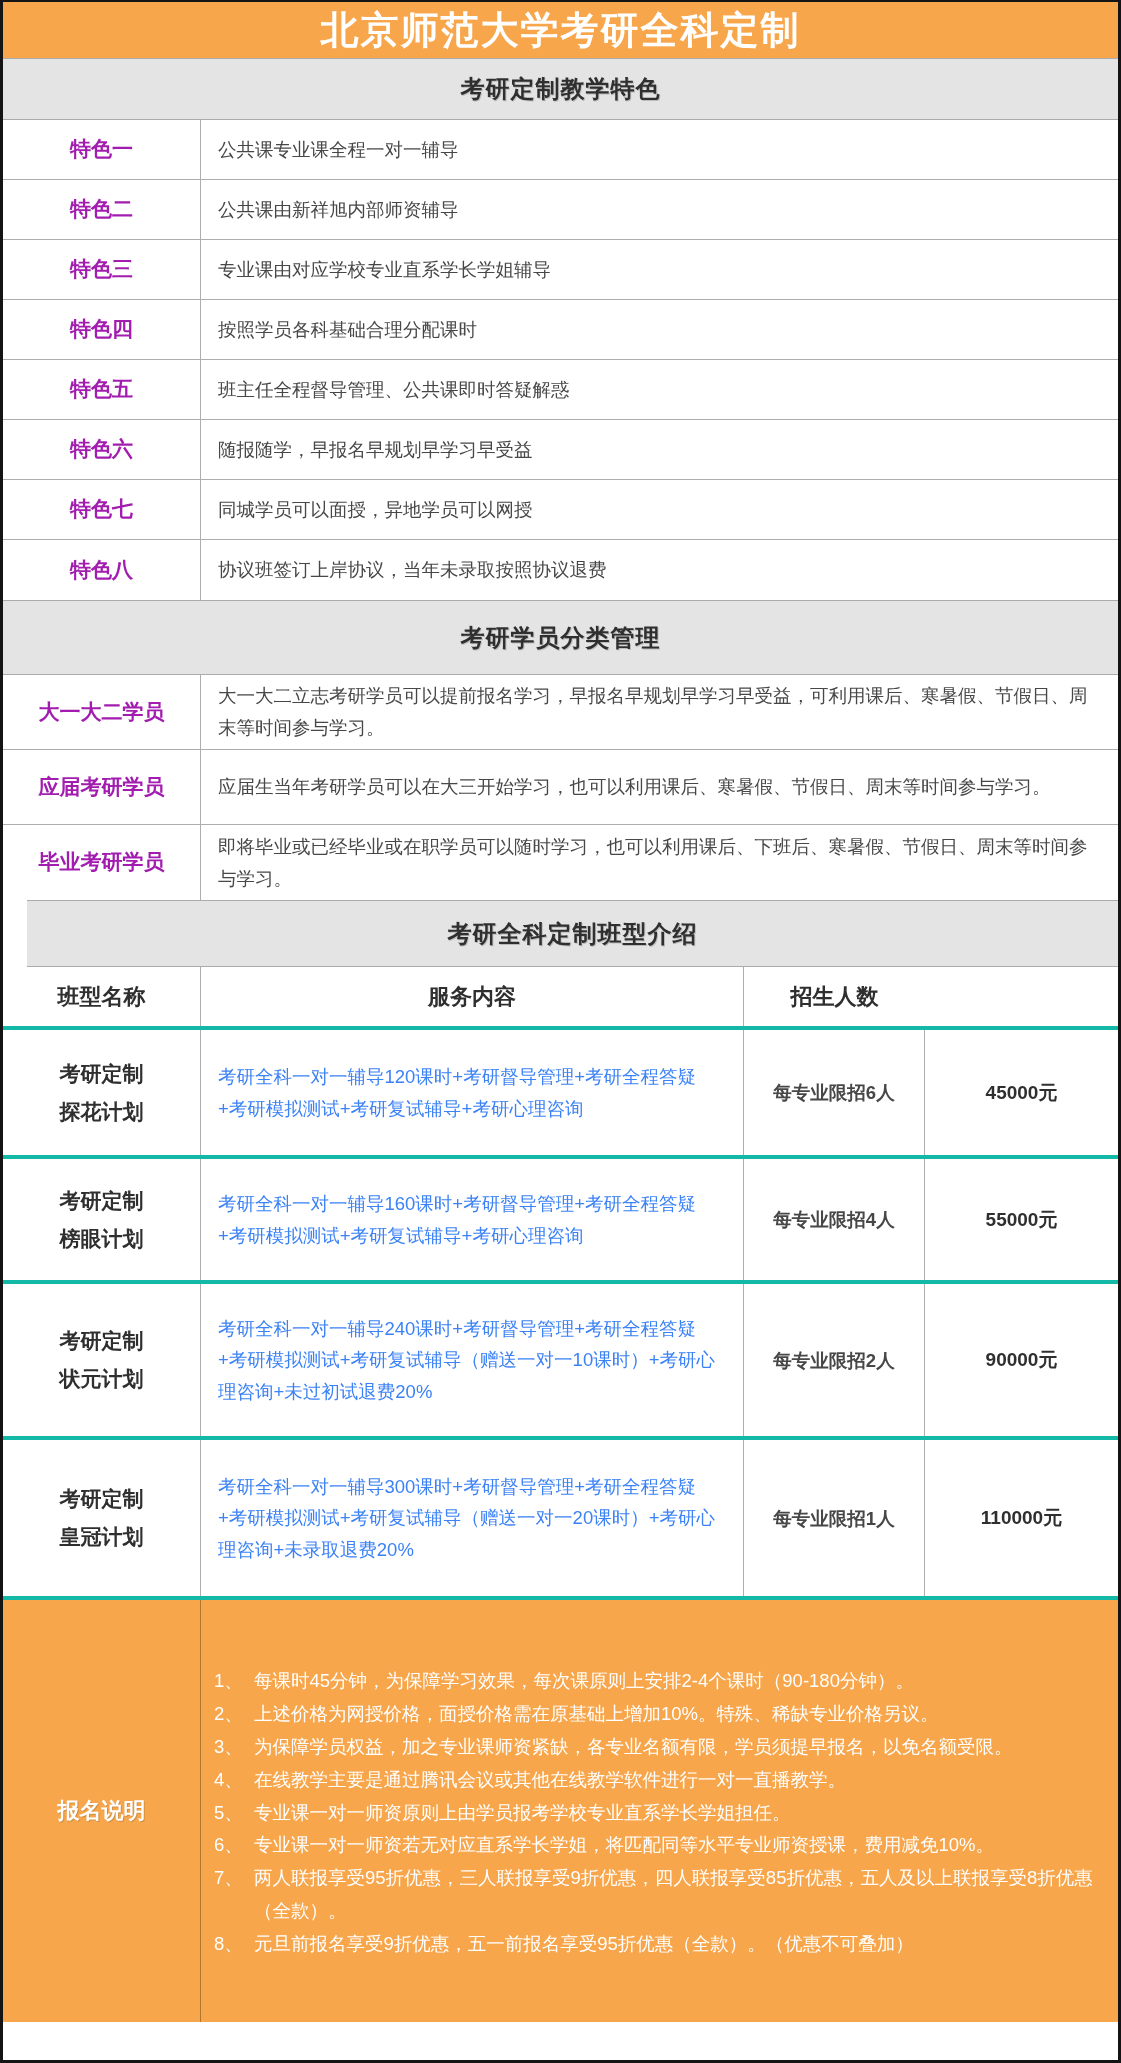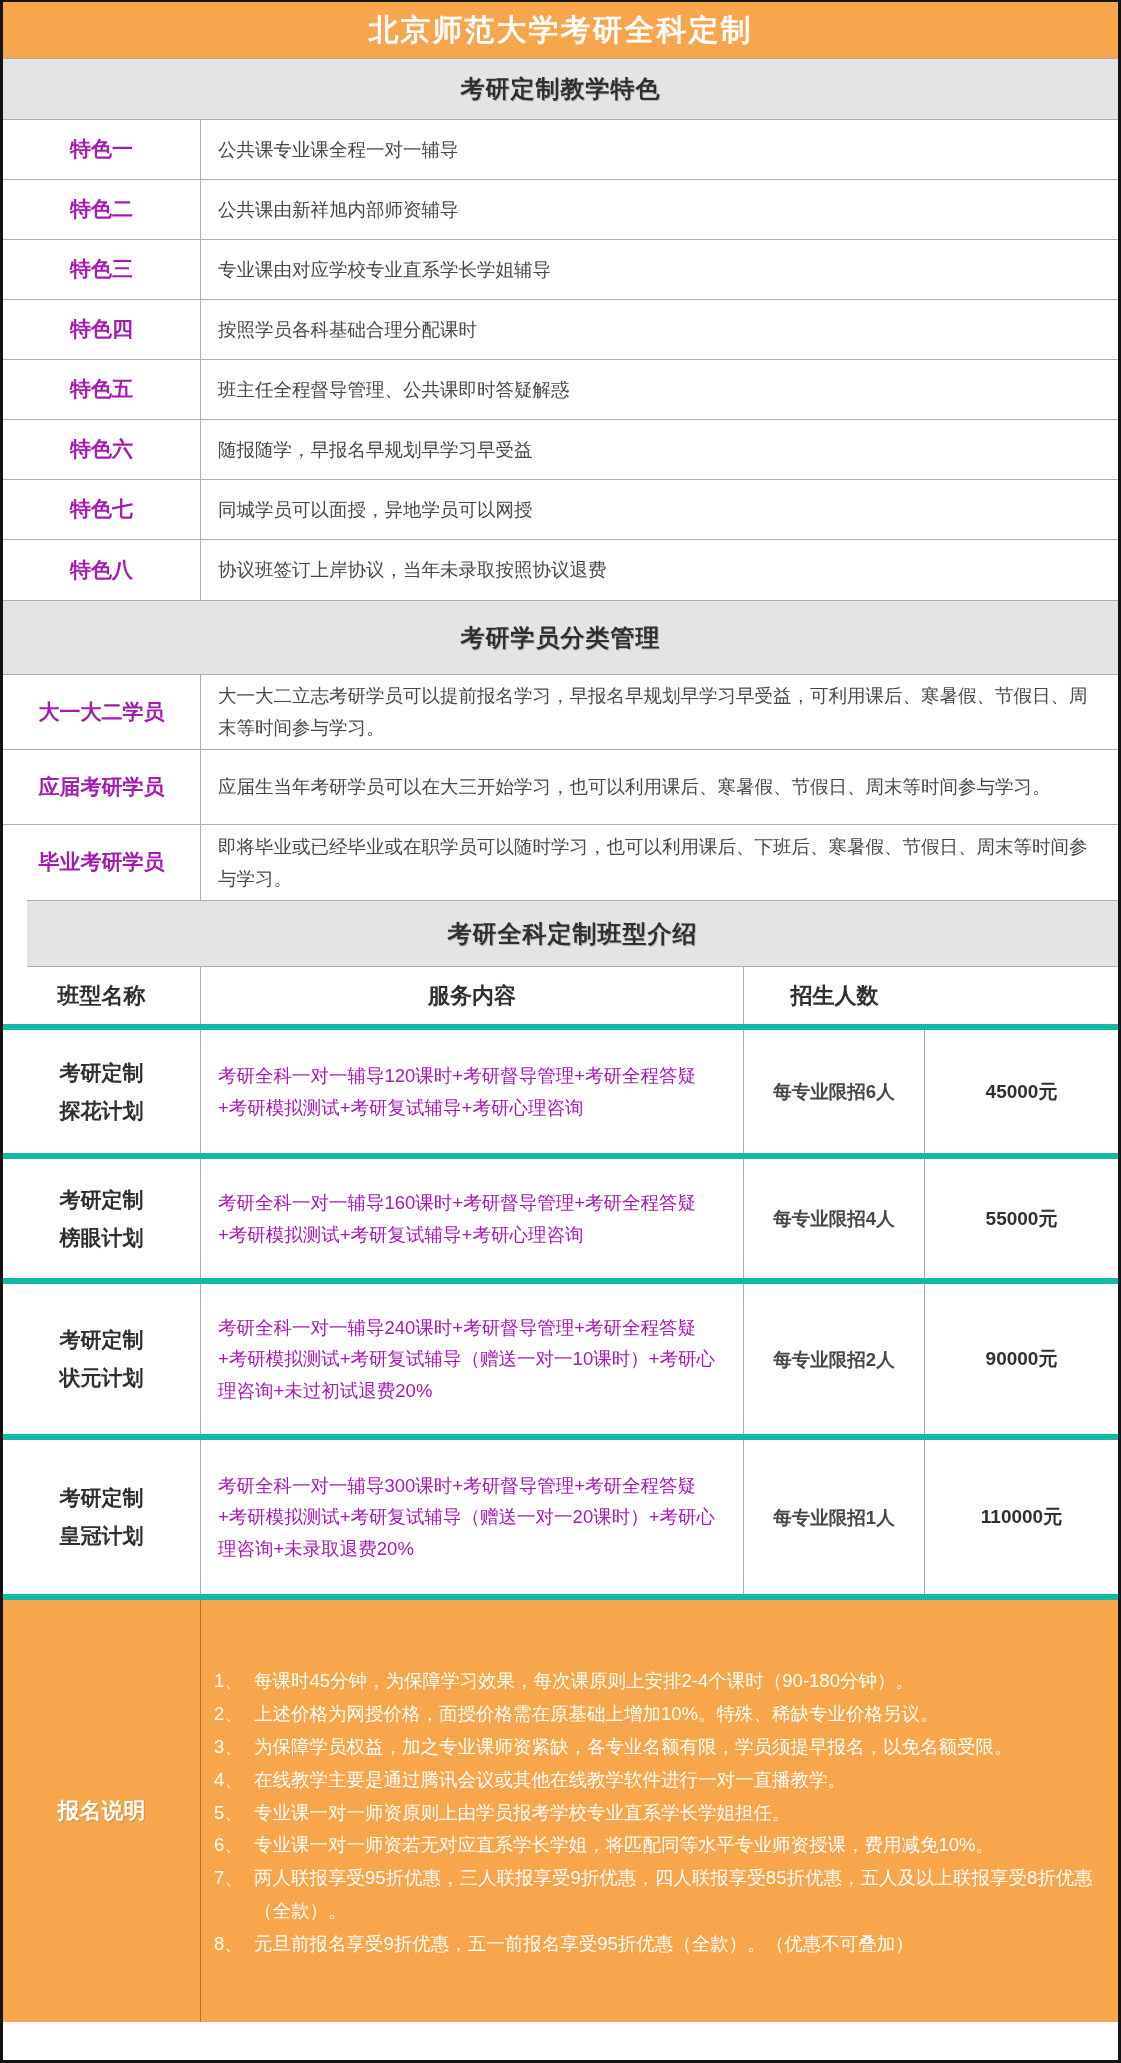--- a/index.html
+++ b/index.html
@@ -15,21 +15,21 @@
     overflow: hidden;
   }
 
   
   .title-bar {
     height: 56px;
     background: #F7A64B;
     display: flex; align-items: center; justify-content: center;
   }
   .title-bar h1 {
-    color: #ffffff; font-size: 30px; font-weight: 700; letter-spacing: 2px;
+    color: #ffffff; font-size: 38px; font-weight: 700; letter-spacing: 2px;
   }
 
   
   .band {
     background: #E4E4E4;
     border-top: 1px solid #ABABAB;
     border-bottom: 1px solid #ABABAB;
     display: flex; align-items: center; justify-content: center;
   }
   .band span {
@@ -58,27 +58,27 @@
     flex: 1;
     display: flex; align-items: center;
     color: #474747; font-size: 18.5px; line-height: 1.72;
     padding: 8px 26px 8px 17px;
   }
   .feature-row { height: 60px; }
   .cat-row { height: 75px; }
 
   
   .plan-table { display: flex; flex-direction: column; }
-  .p-row { display: flex; border-bottom: 6px solid #14b8a6; }
+  .p-row { display: flex; border-bottom: 4px solid #14b8a6; }
   .p-row > div { border-right: 1px solid #ADADAD; }
   .p-row > div:last-child { border-right: none; }
   .pc-name  { width: 198px; flex: 0 0 198px; display: flex; flex-direction: column; align-items: center; justify-content: center; gap: 10px;
               color: #2F2F2F; font-size: 21px; font-weight: 700; }
   .pc-serv  { width: 543px; flex: 0 0 543px; display: flex; align-items: center;
-              color: #a21caf; font-size: 18.5px; line-height: 1.7; padding: 10px 24px 10px 17px; }
+              color: #3b82f6; font-size: 18.5px; line-height: 1.7; padding: 10px 24px 10px 17px; }
   .pc-quota { width: 181px; flex: 0 0 181px; display: flex; align-items: center; justify-content: center;
               color: #474747; font-size: 18.5px; font-weight: bold; }
   .pc-price { flex: 1; display: flex; align-items: center; justify-content: center;
               color: #2F2F2F; font-size: 19px; font-weight: 700; }
   .p-head { height: 63px; }
   .p-head > div { display: flex; align-items: center; justify-content: center;
                   color: #2F2F2F; font-size: 22px; font-weight: 700; padding: 0; }
   .pr0 { height: 129px; }
   .pr1 { height: 125px; }
   .pr2 { height: 156px; }

